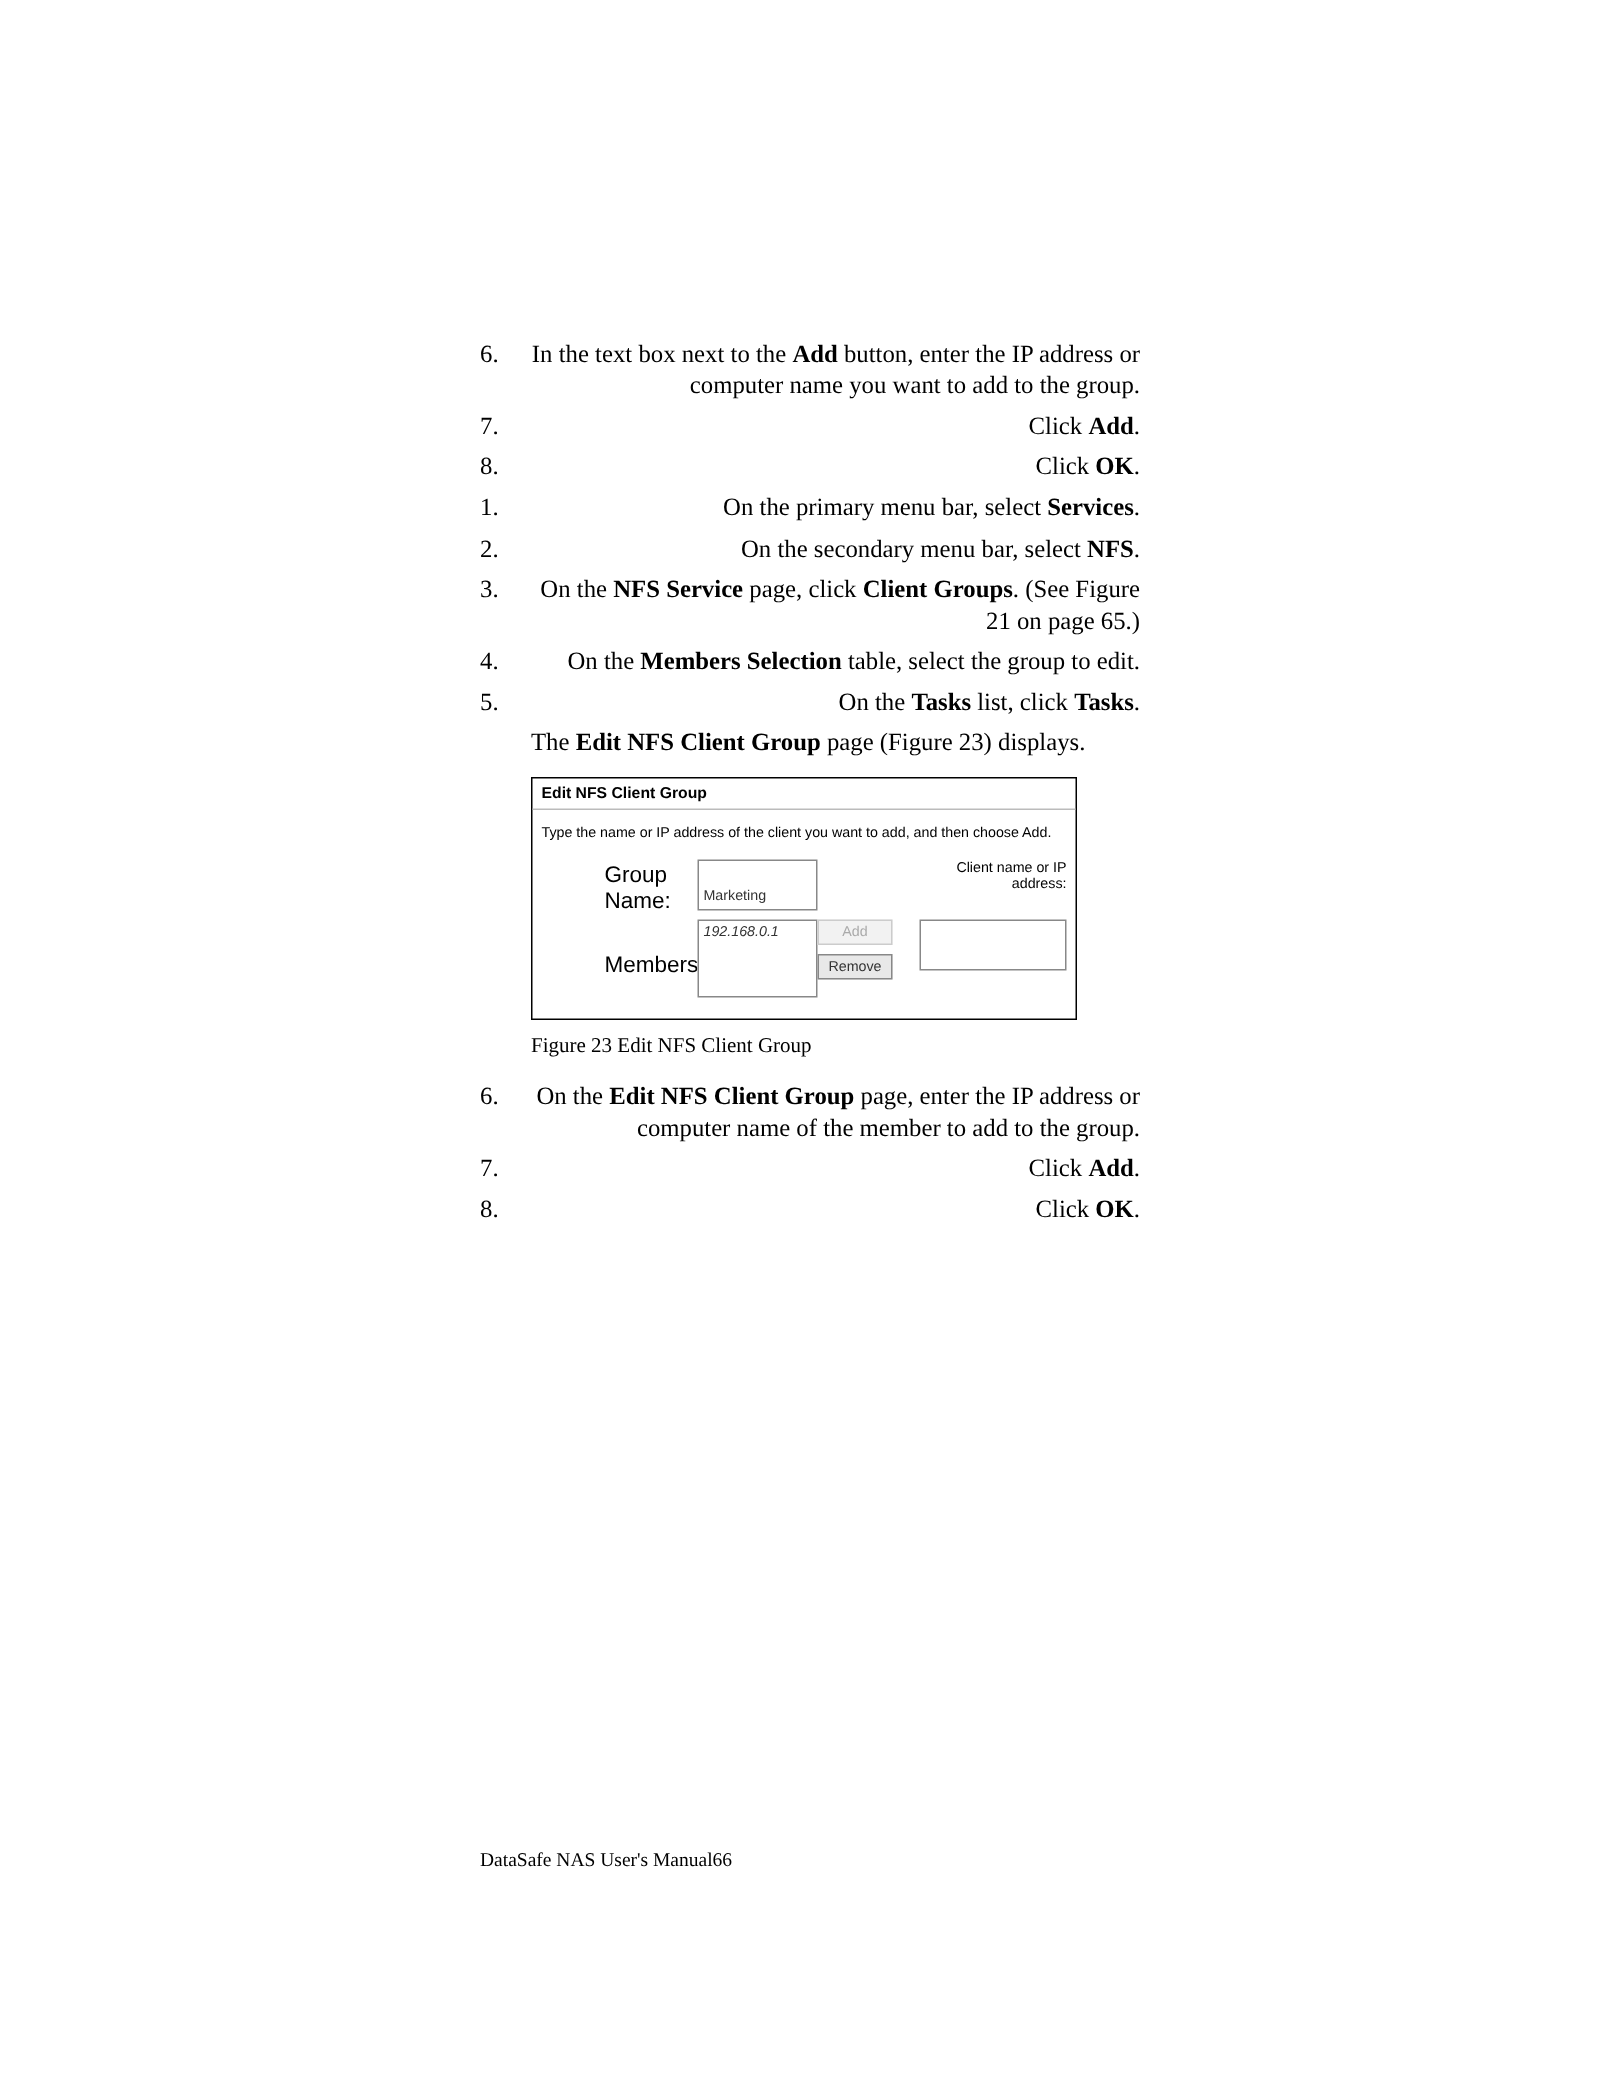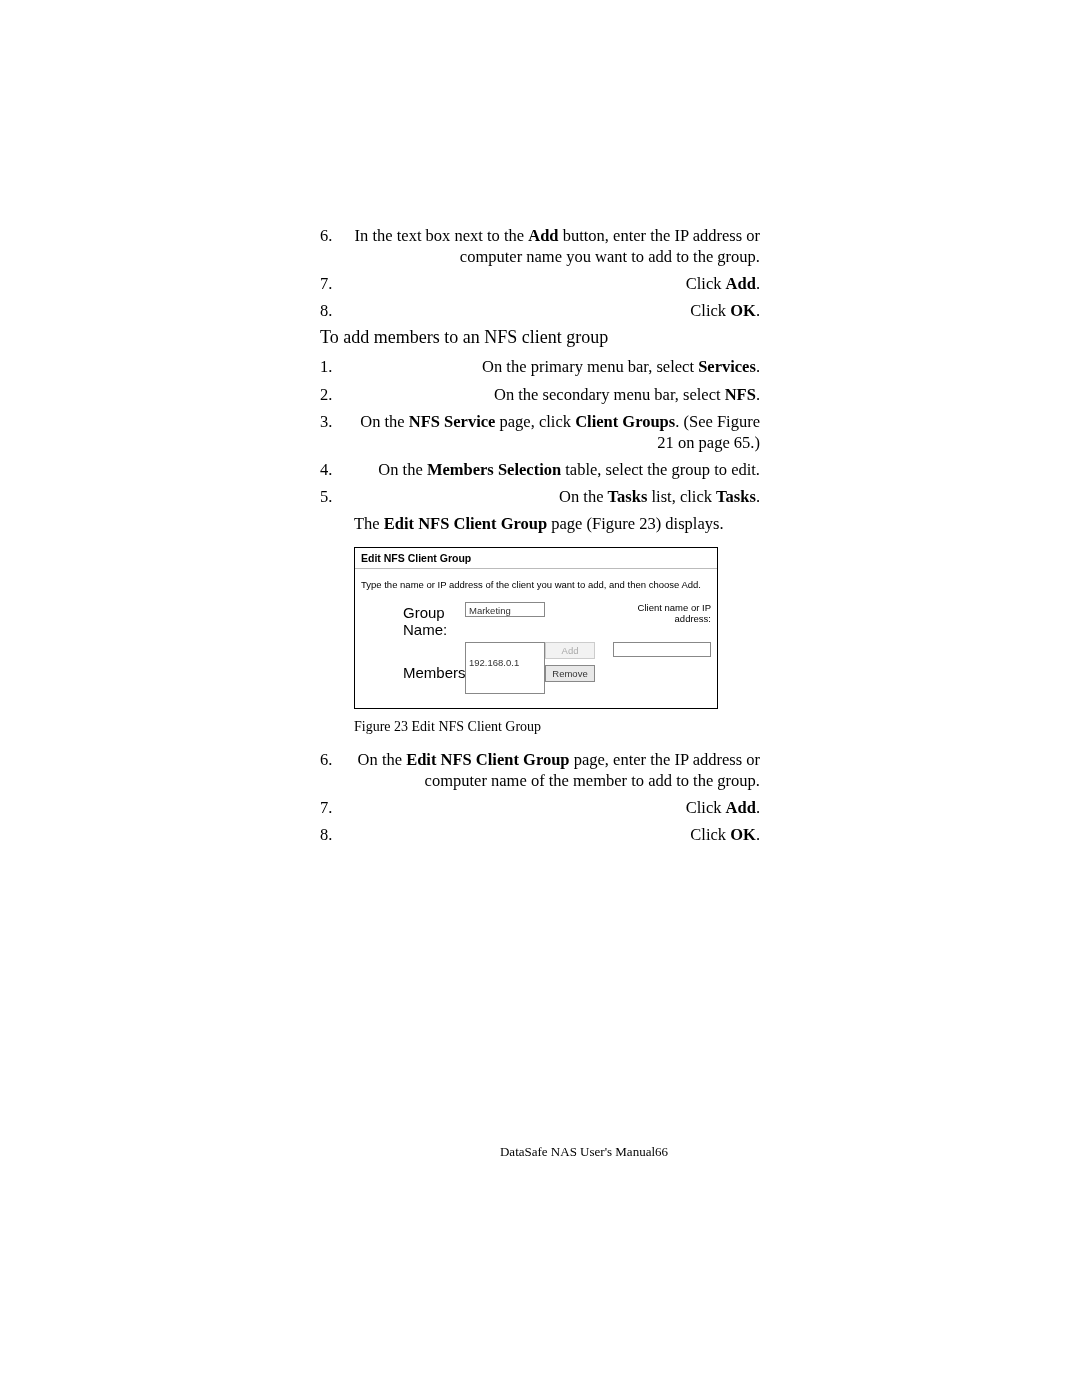--- a/index.html
+++ b/index.html
@@ -91,36 +91,37 @@
     width: 62px;
     flex: 0 0 62px;
     font-size: 15px;
     padding-top: 2px;
     color: #000;
     margin-left: 42px;
   }
   .field-box {
     border: 1px solid #888;
     height: 15px;
-    padding: 0 3px;
+    padding: 16px 3px;
     font-size: 9.5px;
     line-height: 15px;
     background: #fff;
     box-sizing: border-box;
   }
   .group-name-box { width: 80px; }
   .members-box {
     width: 80px;
     height: 52px;
     border: 1px solid #888;
-    padding: 13px 3px;
+    padding: 1px 3px;
     font-size: 9.5px;
     background: #fff;
     box-sizing: border-box;
     line-height: 13px;
+    font-style: italic;
   }
   .btn {
     border: 1px solid #888;
     background: #e8e8e8;
     font-size: 9.5px;
     height: 17px;
     line-height: 15px;
     text-align: center;
     box-sizing: border-box;
     width: 50px;
@@ -148,28 +149,27 @@
   }
   .col4 {
     flex: 1;
     display: flex;
     flex-direction: column;
     align-items: flex-end;
     gap:2px;
   }
   .footer {
     position: absolute;
-    top: 1144px;
+    top: 1232px;
     left: 320px;
     width: 440px;
     display: flex;
-    justify-content: center;
+    justify-content: flex-start;
     font-size: 13px;
     font-family: Georgia, serif;
-    margin-left: 44px;
   }
 </style>
 </head>
 <body>
 
 <div class="page">
 
   <div id="steps-top">
       <div class="ol-item">
         <div class="num">6.</div>
@@ -179,21 +179,20 @@
         <div class="num">7.</div>
         <div class="txt">Click <b>Add</b>.</div>
       </div>
       <div class="ol-item">
         <div class="num">8.</div>
         <div class="txt">Click <b>OK</b>.</div>
       </div>
     </div>
 
 
-  <div class="subhead">To add members to an NFS client group</div>
 
   <div id="steps-mid">
       <div class="ol-item">
         <div class="num">1.</div>
         <div class="txt">On the primary menu bar, select <b>Services</b>.</div>
       </div>
       <div class="ol-item">
         <div class="num">2.</div>
         <div class="txt">On the secondary menu bar, select <b>NFS</b>.</div>
       </div>

